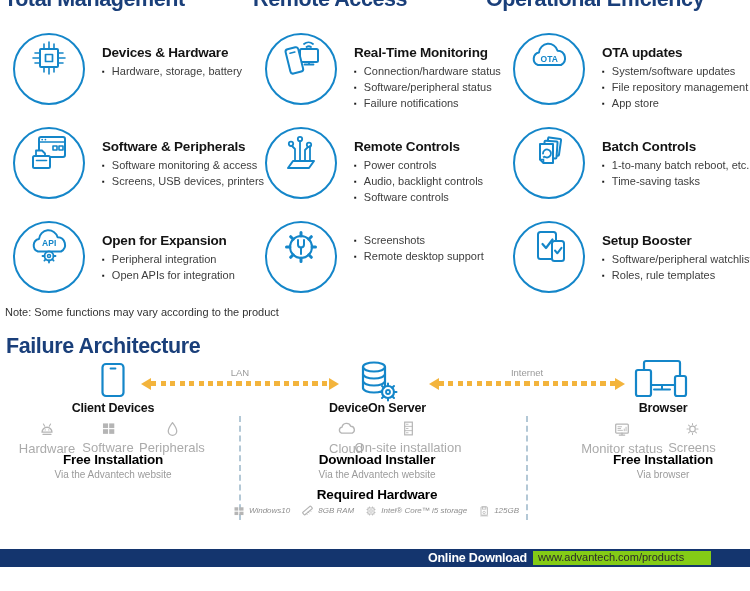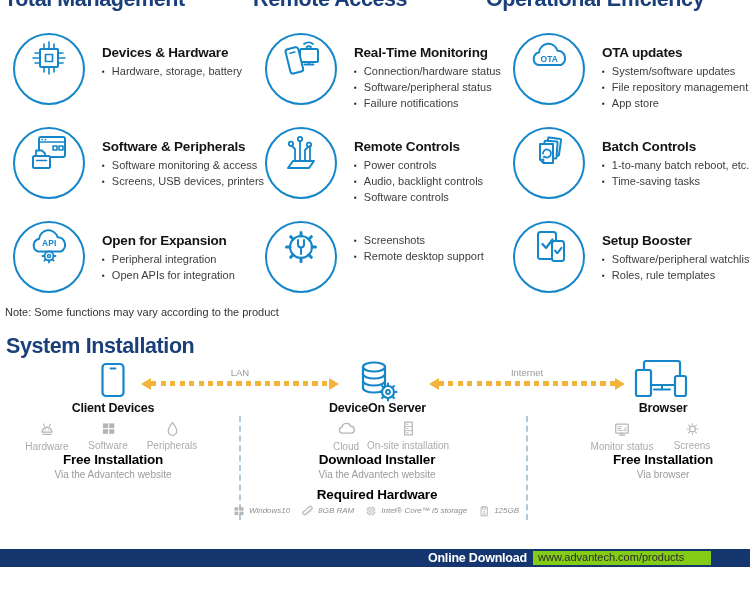--- a/index.html
+++ b/index.html
@@ -14,21 +14,21 @@
   .note{position:absolute;left:5px;top:306px;font-size:11px;color:#333;}
   .arch-heading{position:absolute;left:6px;top:334px;font-size:21.5px;font-weight:bold;color:#1a3f7a;letter-spacing:-0.4px;}
   .node-icon{position:absolute;}
   .node-label{position:absolute;font-size:12.5px;font-weight:bold;color:#111;text-align:center;letter-spacing:-0.2px;}
   .link-label{position:absolute;font-size:9.5px;color:#9a9a9a;text-align:center;}
   .harrow{position:absolute;height:5px;}
   .harrow .dash{position:absolute;left:10px;right:10px;top:0;height:5px;background:repeating-linear-gradient(90deg,#f3b43c 0 5px,transparent 5px 9.5px);}
   .harrow:before{content:"";position:absolute;left:0;top:-3.5px;width:0;height:0;border-top:6px solid transparent;border-bottom:6px solid transparent;border-right:10px solid #f3b43c;}
   .harrow:after{content:"";position:absolute;right:0;top:-3.5px;width:0;height:0;border-top:6px solid transparent;border-bottom:6px solid transparent;border-left:10px solid #f3b43c;}
   .tag{position:absolute;top:420px;display:flex;flex-direction:column;align-items:center;width:76px;}
-  .taglabel{margin-top:3px;font-size:10px;color:#ababab;white-space:nowrap;}
+  .taglabel{margin-top:3px;font-size:13px;color:#ababab;white-space:nowrap;}
   .vsep{position:absolute;top:416px;height:104px;width:0;border-left:2px dashed #b3c8d6;}
   .install-title{position:absolute;font-size:13.5px;font-weight:bold;color:#000000;text-align:center;letter-spacing:-0.2px;}
   .install-sub{position:absolute;font-size:10px;color:#9b9b9b;text-align:center;}
   .hw-row{position:absolute;left:245px;top:504px;width:262px;display:flex;justify-content:center;align-items:center;gap:11px;}
   .hw-item{display:flex;align-items:center;gap:4px;font-style:italic;}
   .hw-label{font-size:8px;color:#8f8f8f;white-space:nowrap;}
   .footer-bar{position:absolute;left:0;top:549px;width:750px;height:18px;background:#14356e;}
   .footer-label{position:absolute;top:0;left:0;width:527px;text-align:right;font-size:12.5px;font-weight:bold;color:#fff;line-height:18px;letter-spacing:-0.2px;}
   .footer-url-box{position:absolute;left:533px;top:2px;width:178px;height:14px;background:#84cc16;display:flex;align-items:flex-start;}
   .footer-url{font-size:11px;color:#2b2b2b;padding-left:5px;white-space:nowrap;}
@@ -232,21 +232,21 @@
     </div>
     <div class="ftext">
       <div class="ftitle">Setup Booster</div>
       <div class="fb">Software/peripheral watchlist</div>
       <div class="fb">Roles, rule templates</div>
     </div>
   </div>
 
   <div class="note">Note: Some functions may vary according to the product</div>
 
-  <div class="arch-heading">System Installation</div>
+  <div class="arch-heading">Failure Architecture</div>
 
   <div class="node-icon" style="left:99px;top:362px">
     <svg width="28" height="36" viewBox="0 0 28 36">
         <g stroke="#1486c9" fill="none" stroke-width="2.2" stroke-linecap="round" stroke-linejoin="round">
       <rect x="3.5" y="2" width="21" height="32" rx="3.5"></rect>
           <path d="M11.5 6.5h5" stroke-width="1.8"></path>
     </g>
       </svg>
   </div>
   <div class="node-label" style="left:43px;top:401px;width:140px">Client Devices</div>

